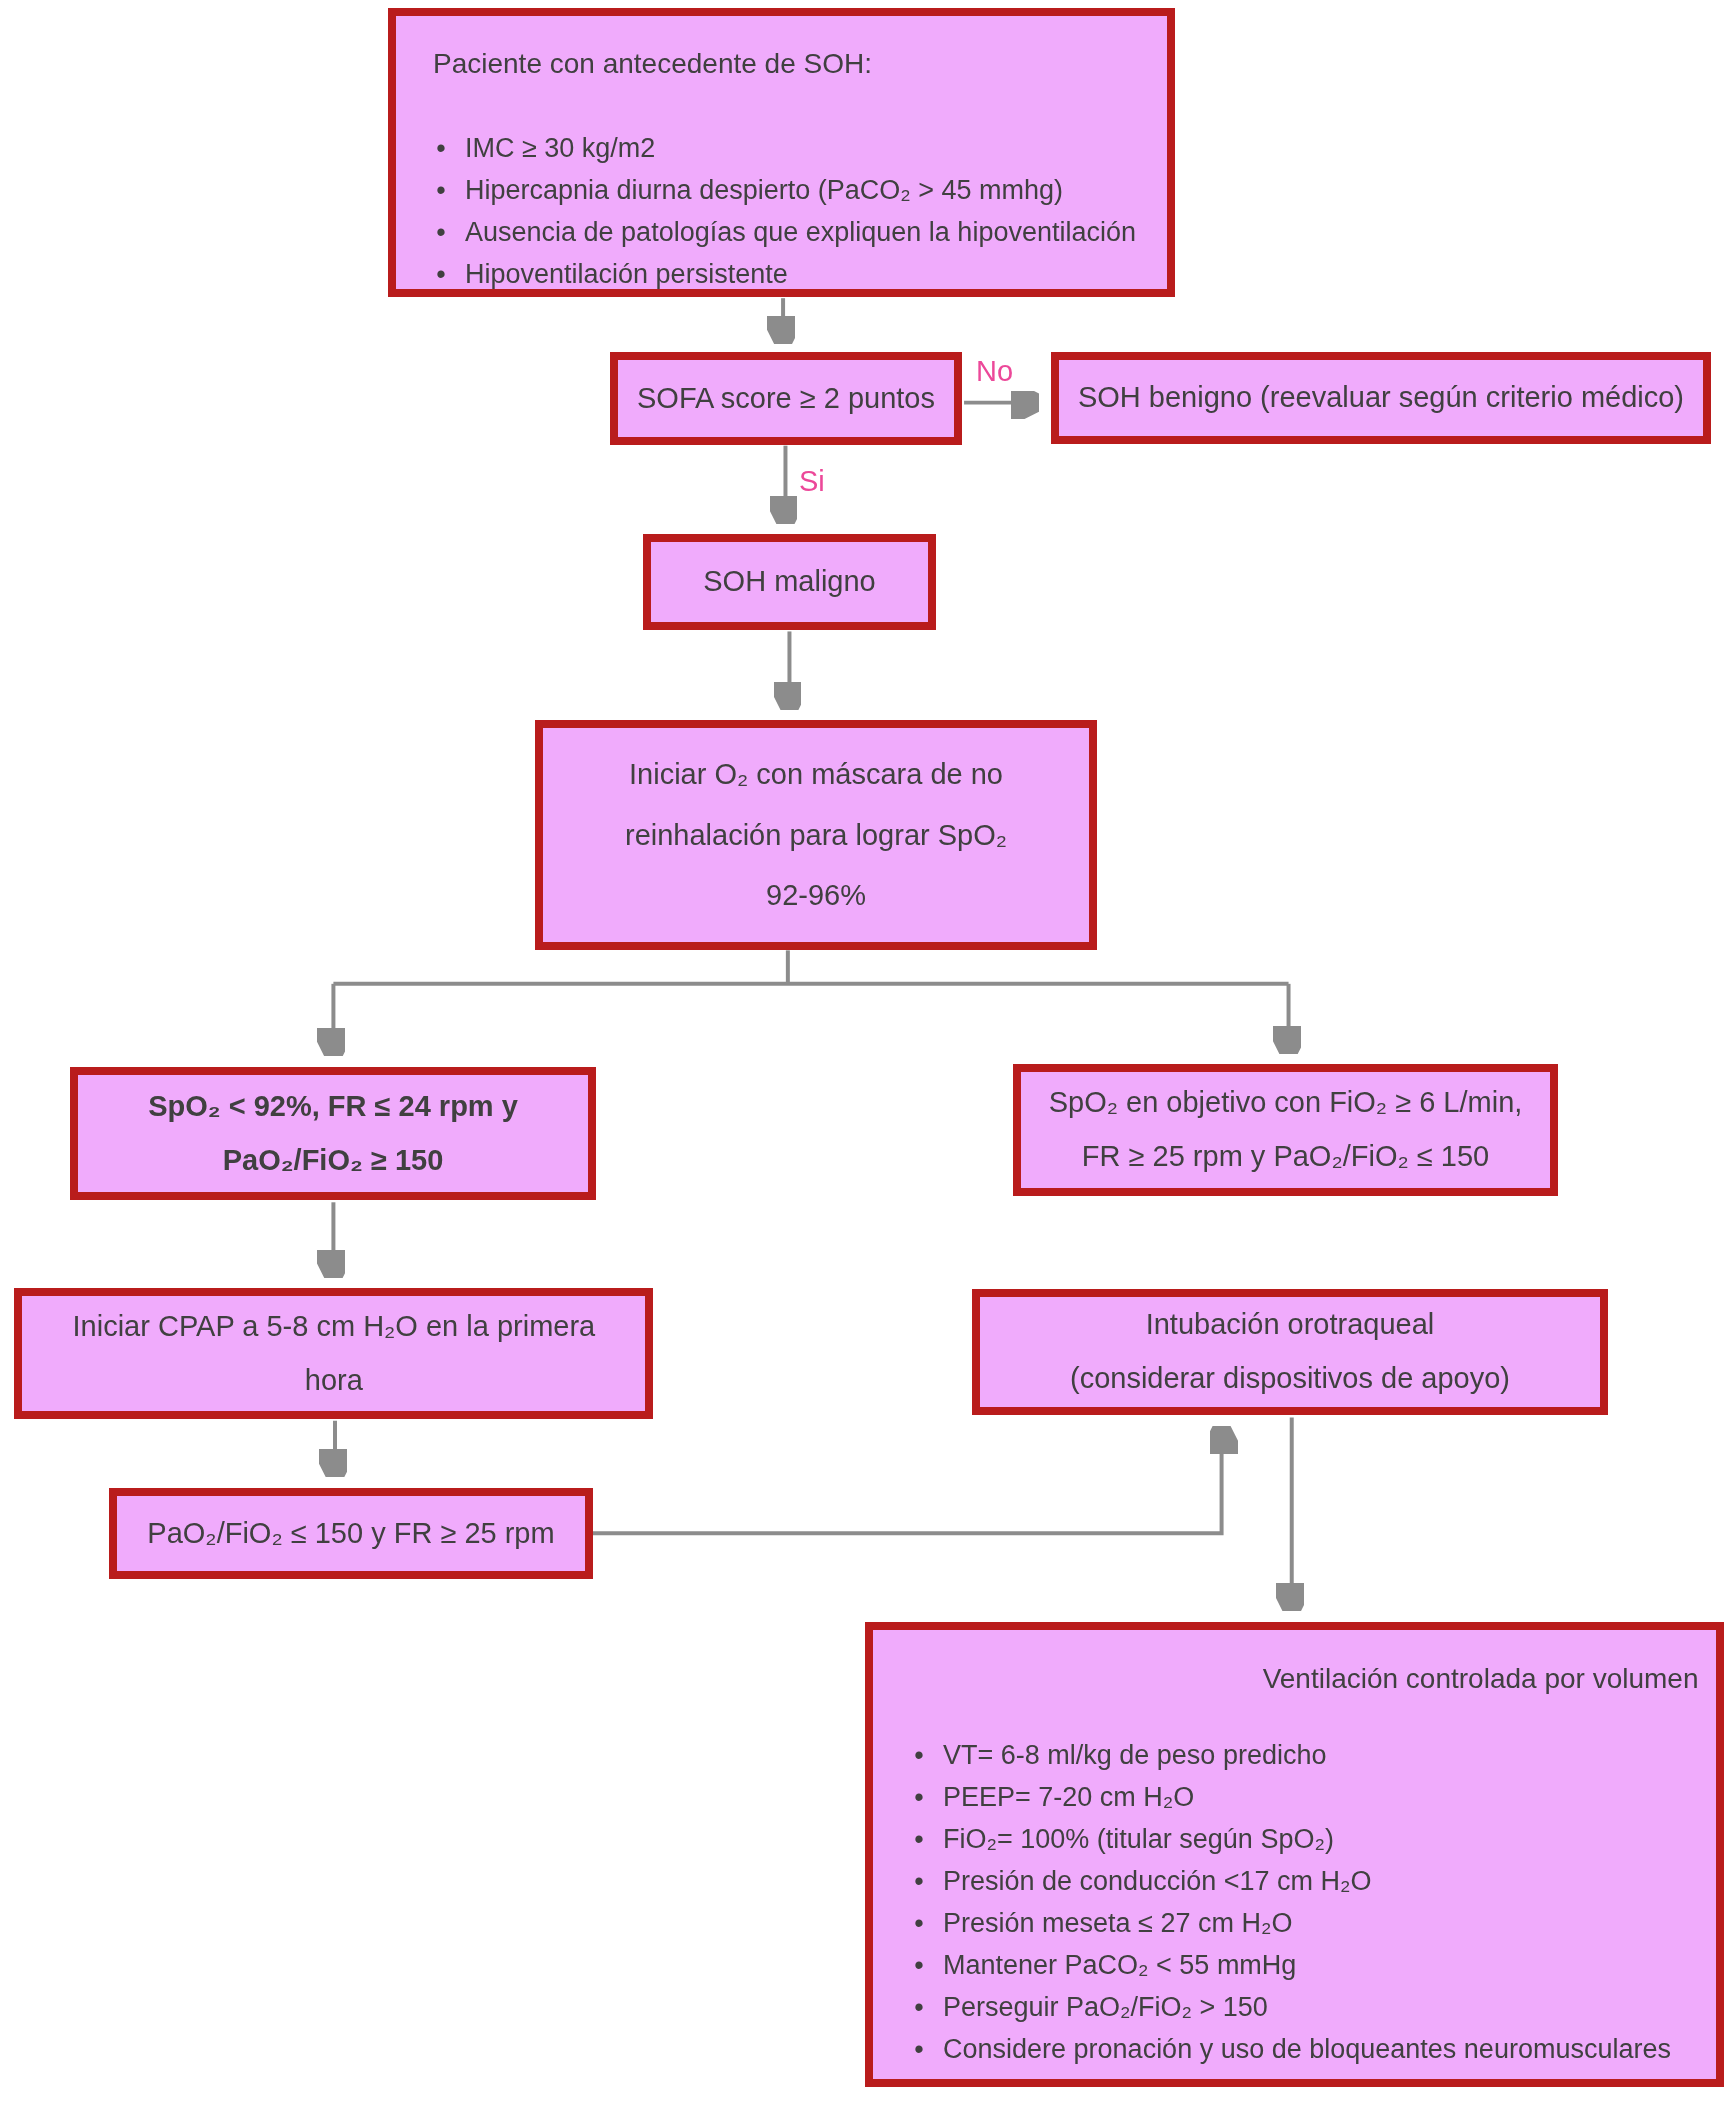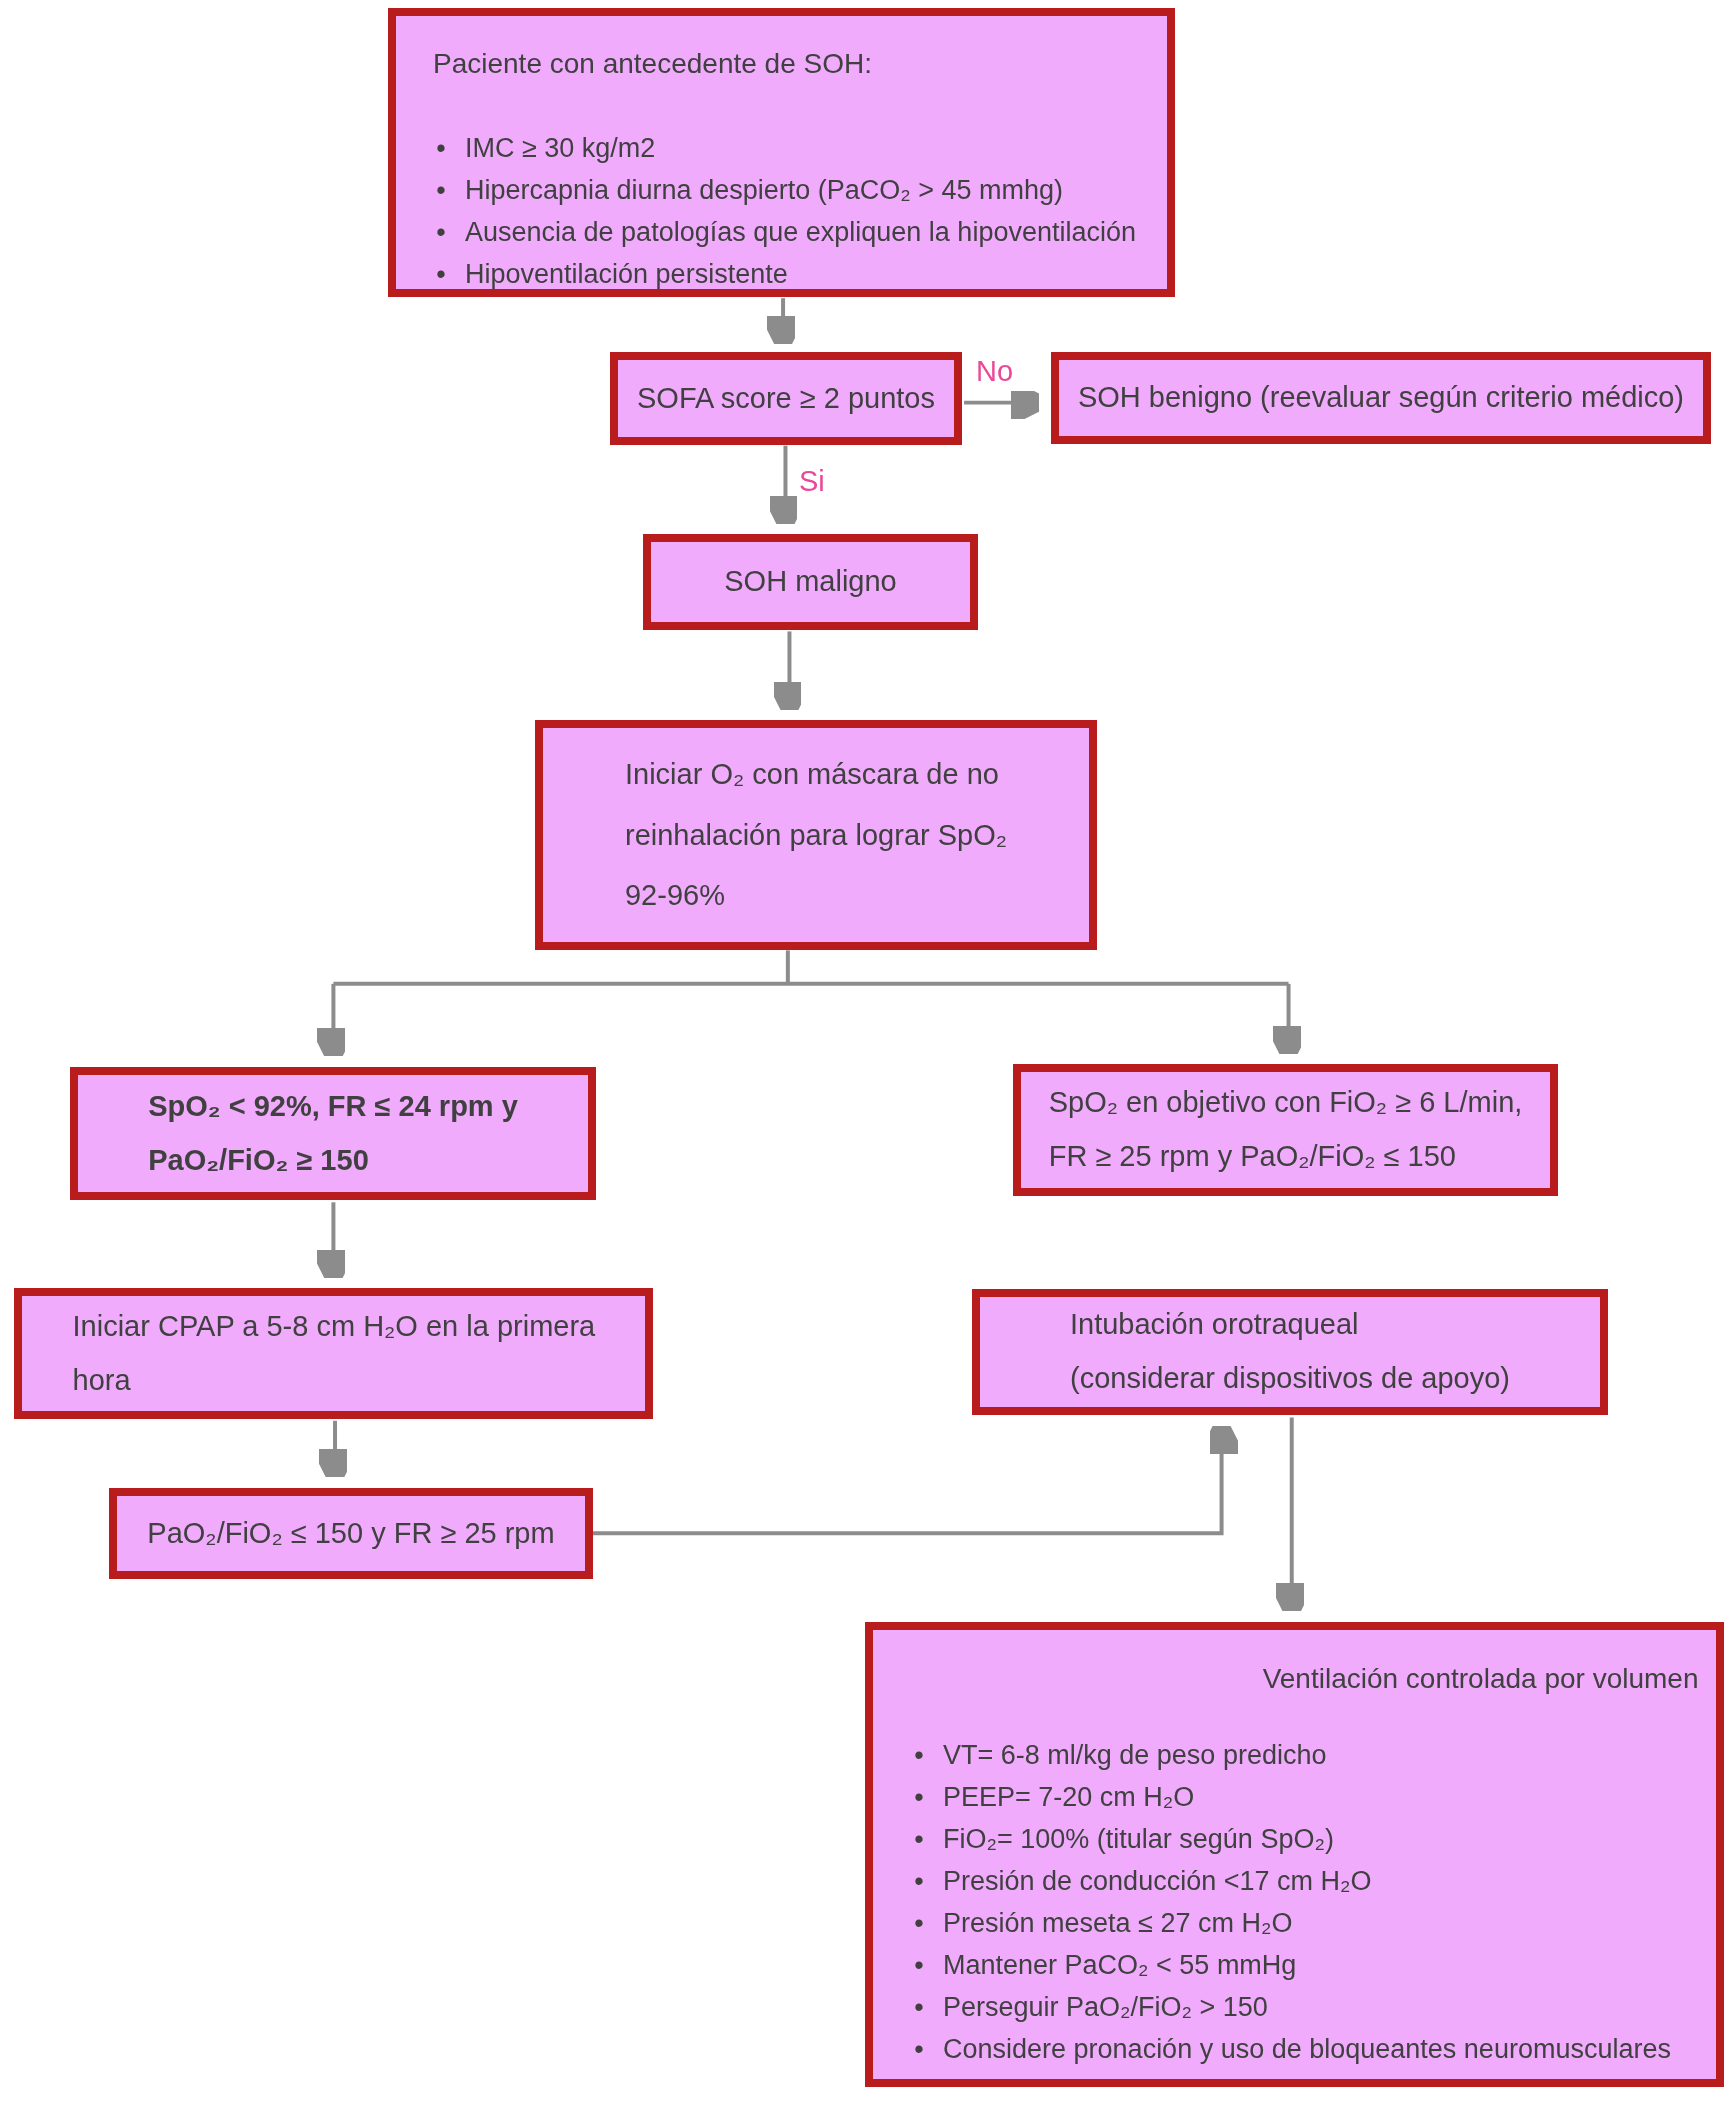--- a/index.html
+++ b/index.html
@@ -25,37 +25,37 @@
   .node {
     position: absolute;
     background: #f0abfc;
     border: 8px solid #b91c1c;
     box-sizing: border-box;
   }
   .node-center {
     display: flex;
     align-items: center;
     justify-content: center;
-    text-align: left;
+    text-align: center;
     white-space: pre-line;
     font-size: 29px;
     line-height: 1.85;
     padding: 0 11px;
   }
   .edge-label {
     position: absolute;
     font-size: 29px;
     color: #ec4899;
     line-height: 1;
   }
   
   .box-antecedente { left: 388px;  top: 8px;   width: 787px;  height: 289px; padding: 29px 19px 0 37px; }
   .box-sofa        { left: 610px;  top: 352px;  width: 352px;  height: 93px; }
   .box-benigno     { left: 1051px; top: 352px;  width: 660px;  height: 92px; }
-  .box-maligno     { left: 643px;  top: 534px;  width: 335px;  height: 96px; }
+  .box-maligno     { left: 643px;  top: 534px;  width: 293px;  height: 96px; }
   .box-oxigeno     { left: 535px;  top: 720px;  width: 562px;  height: 230px; line-height: 2.1; }
   .box-cond-izq    { left: 70px;   top: 1067px; width: 526px;  height: 133px; font-weight: bold; }
   .box-cond-der    { left: 1013px; top: 1064px; width: 545px;  height: 132px; }
   .box-cpap        { left: 14.4px;   top: 1288px; width: 639px;  height: 131px; }
   .box-pao2        { left: 93px;  top: 1488px; width: 484px;  height: 91px; margin-left: 16px; }
   .box-intubacion  { left: 972px; top: 1289px; width: 636px;  height: 126px; }
   .box-ventilacion { left: 865px; top: 1622px; width: 859px; height: 465px; padding: 30px 17.5px 0 38px; }
 
   .node-title {
     font-size: 28px;

